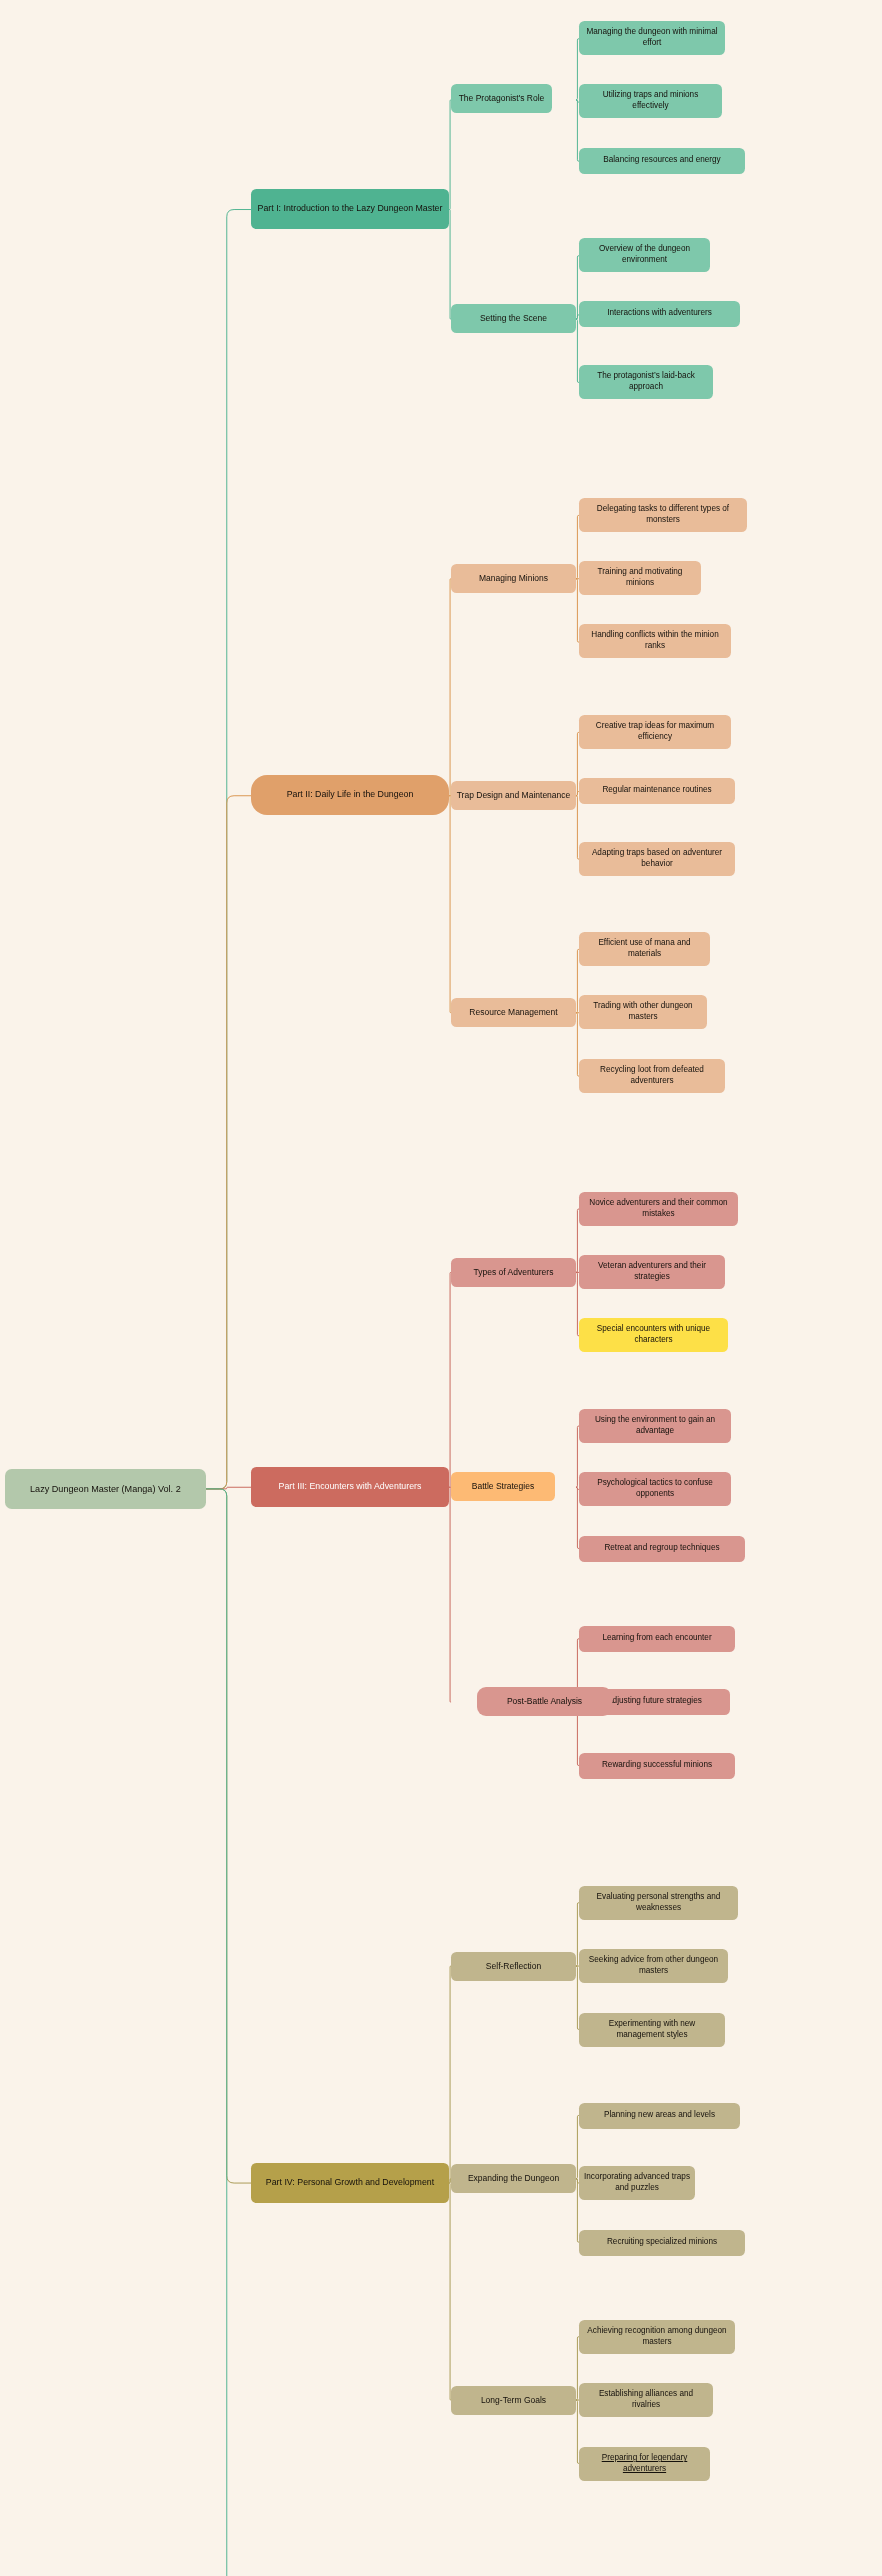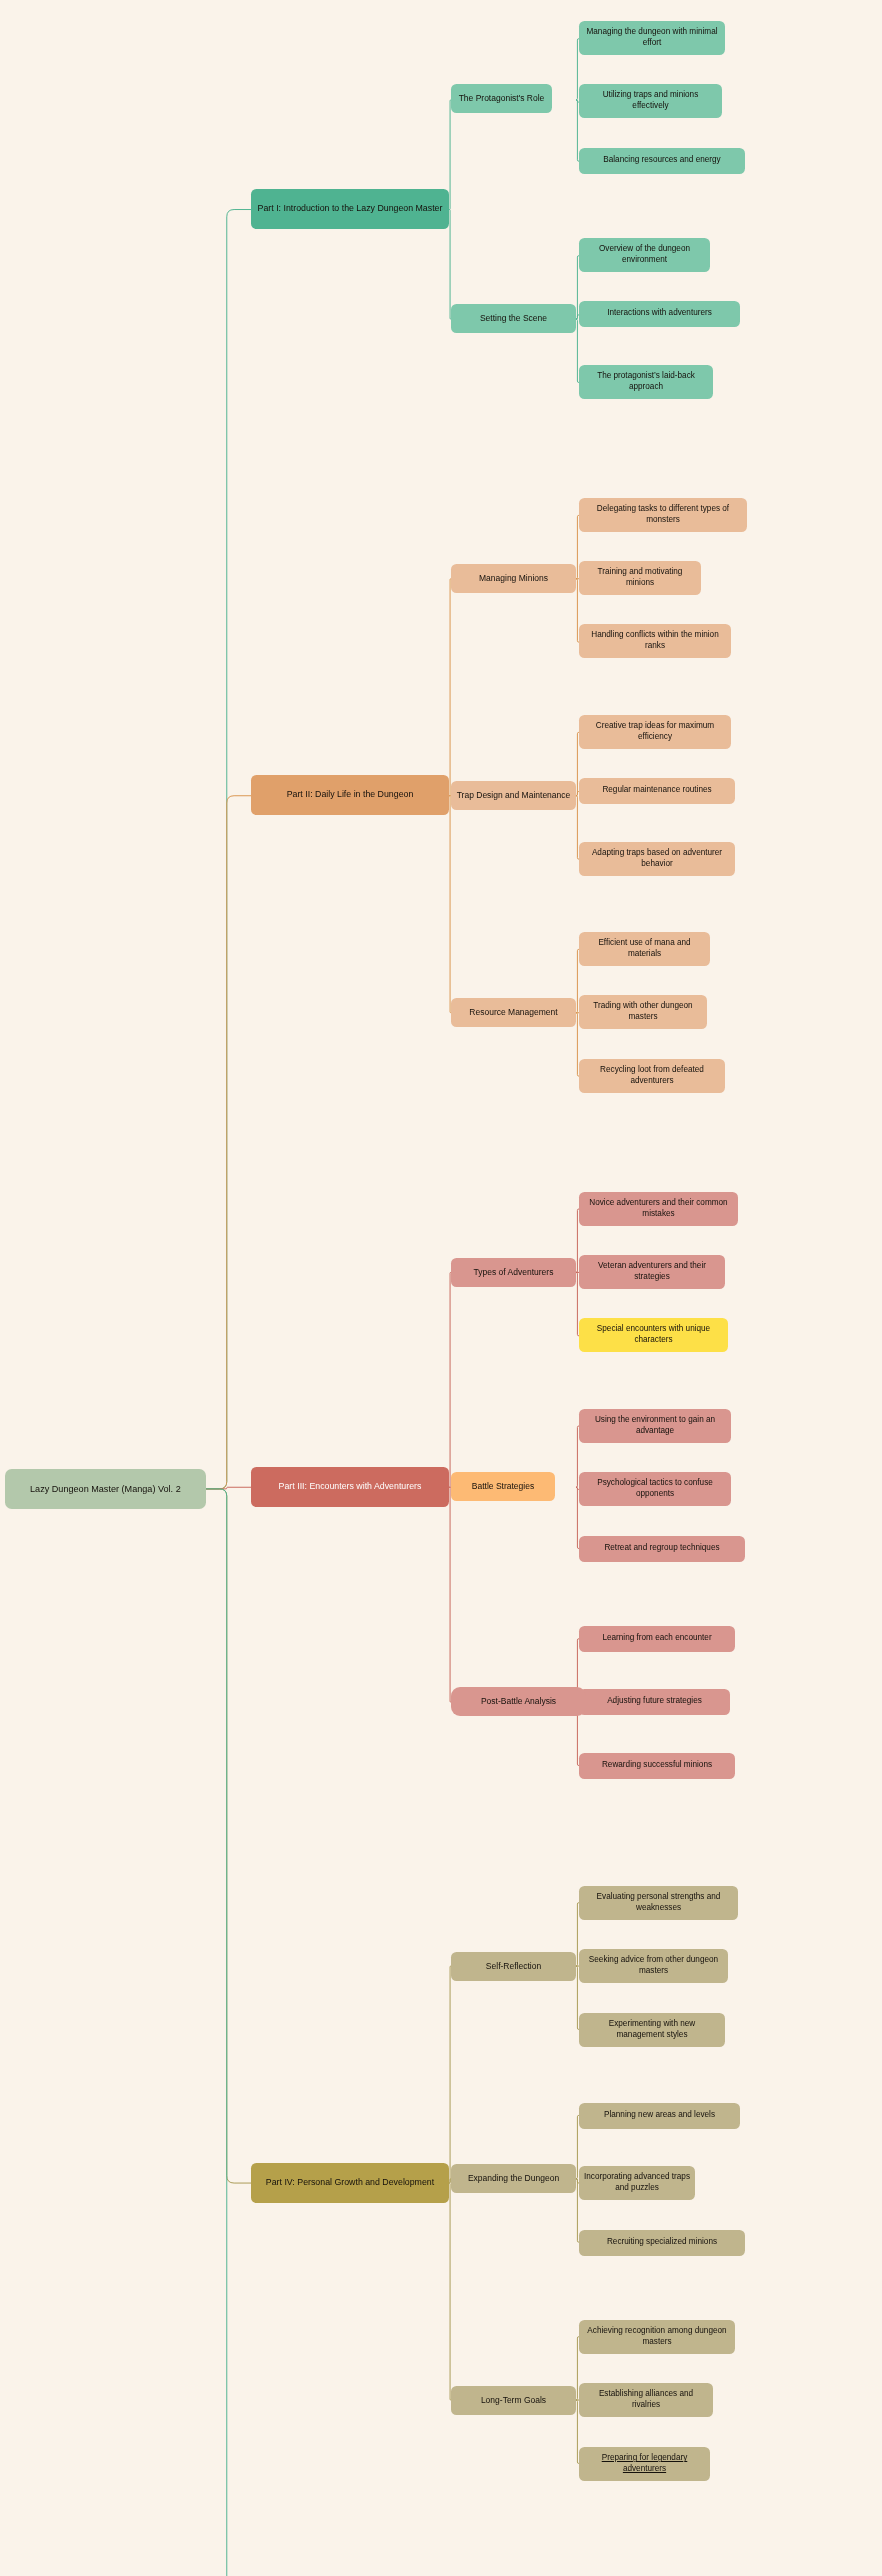--- a/index.html
+++ b/index.html
@@ -171,21 +171,21 @@
       </div>
       <div class="node l3" style="left: 579px; top: 995px; width: 128px; height: 34px; background: rgb(233, 188, 153); align-items: center;">
         <span>Trading with other dungeon masters</span>
       </div>
       <div class="node l3" style="left: 579px; top: 1059px; width: 146px; height: 34px; background: rgb(233, 188, 153);">
         <span>Recycling loot from defeated adventurers</span>
       </div>
       <div class="node l2" style="left: 451px; top: 998px; width: 125px; height: 29px; background: rgb(233, 188, 153);">
         <span>Resource Management</span>
       </div>
-      <div class="node l1" style="left: 251px; top: 775px; width: 198px; height: 40px; background: rgb(224, 160, 106); color: rgb(21, 17, 12);">
+      <div class="node l1" style="left: 251px; top: 775px; width: 198px; height: 40px; background: rgb(224, 160, 106); color: rgb(21, 17, 12); border-radius: 16px;">
         <span>Part II: Daily Life in the Dungeon</span>
       </div>
       <div class="node l3" style="left: 579px; top: 1192px; width: 159px; height: 34px; background: rgb(217, 150, 143);">
         <span>Novice adventurers and their common mistakes</span>
       </div>
       <div class="node l3" style="left: 579px; top: 1255px; width: 146px; height: 34px; background: rgb(217, 150, 143);">
         <span>Veteran adventurers and their strategies</span>
       </div>
       <div class="node l3" style="left: 579px; top: 1318px; width: 149px; height: 34px; background: #fde047;">
         <span>Special encounters with unique characters</span>
@@ -207,21 +207,21 @@
       </div>
       <div class="node l3" style="left: 579px; top: 1626px; width: 156px; height: 25.6px; background: rgb(217, 150, 143);">
         <span>Learning from each encounter</span>
       </div>
       <div class="node l3" style="left: 579px; top: 1689px; width: 151px; height: 25.6px; background: rgb(217, 150, 143);">
         <span>Adjusting future strategies</span>
       </div>
       <div class="node l3" style="left: 579px; top: 1753px; width: 156px; height: 25.6px; background: rgb(217, 150, 143);">
         <span>Rewarding successful minions</span>
       </div>
-      <div class="node l2" style="left: 451px; top: 1687px; width: 135px; height: 29px; background: rgb(217, 150, 143); border-radius: 9px;">
+      <div class="node l2" style="left: 477px; top: 1687px; width: 135px; height: 29px; background: rgb(217, 150, 143); border-radius: 9px;">
         <span>Post-Battle Analysis</span>
       </div>
       <div class="node l1" style="left: 251px; top: 1467px; width: 198px; height: 40px; background: rgb(204, 107, 95); color: rgb(255, 255, 255);">
         <span>Part III: Encounters with Adventurers</span>
       </div>
       <div class="node l3" style="left: 579px; top: 1886px; width: 159px; height: 34px; background: rgb(192, 181, 141);">
         <span>Evaluating personal strengths and weaknesses</span>
       </div>
       <div class="node l3" style="left: 579px; top: 1949px; width: 149px; height: 34px; background: rgb(192, 181, 141);">
         <span>Seeking advice from other dungeon masters</span>

